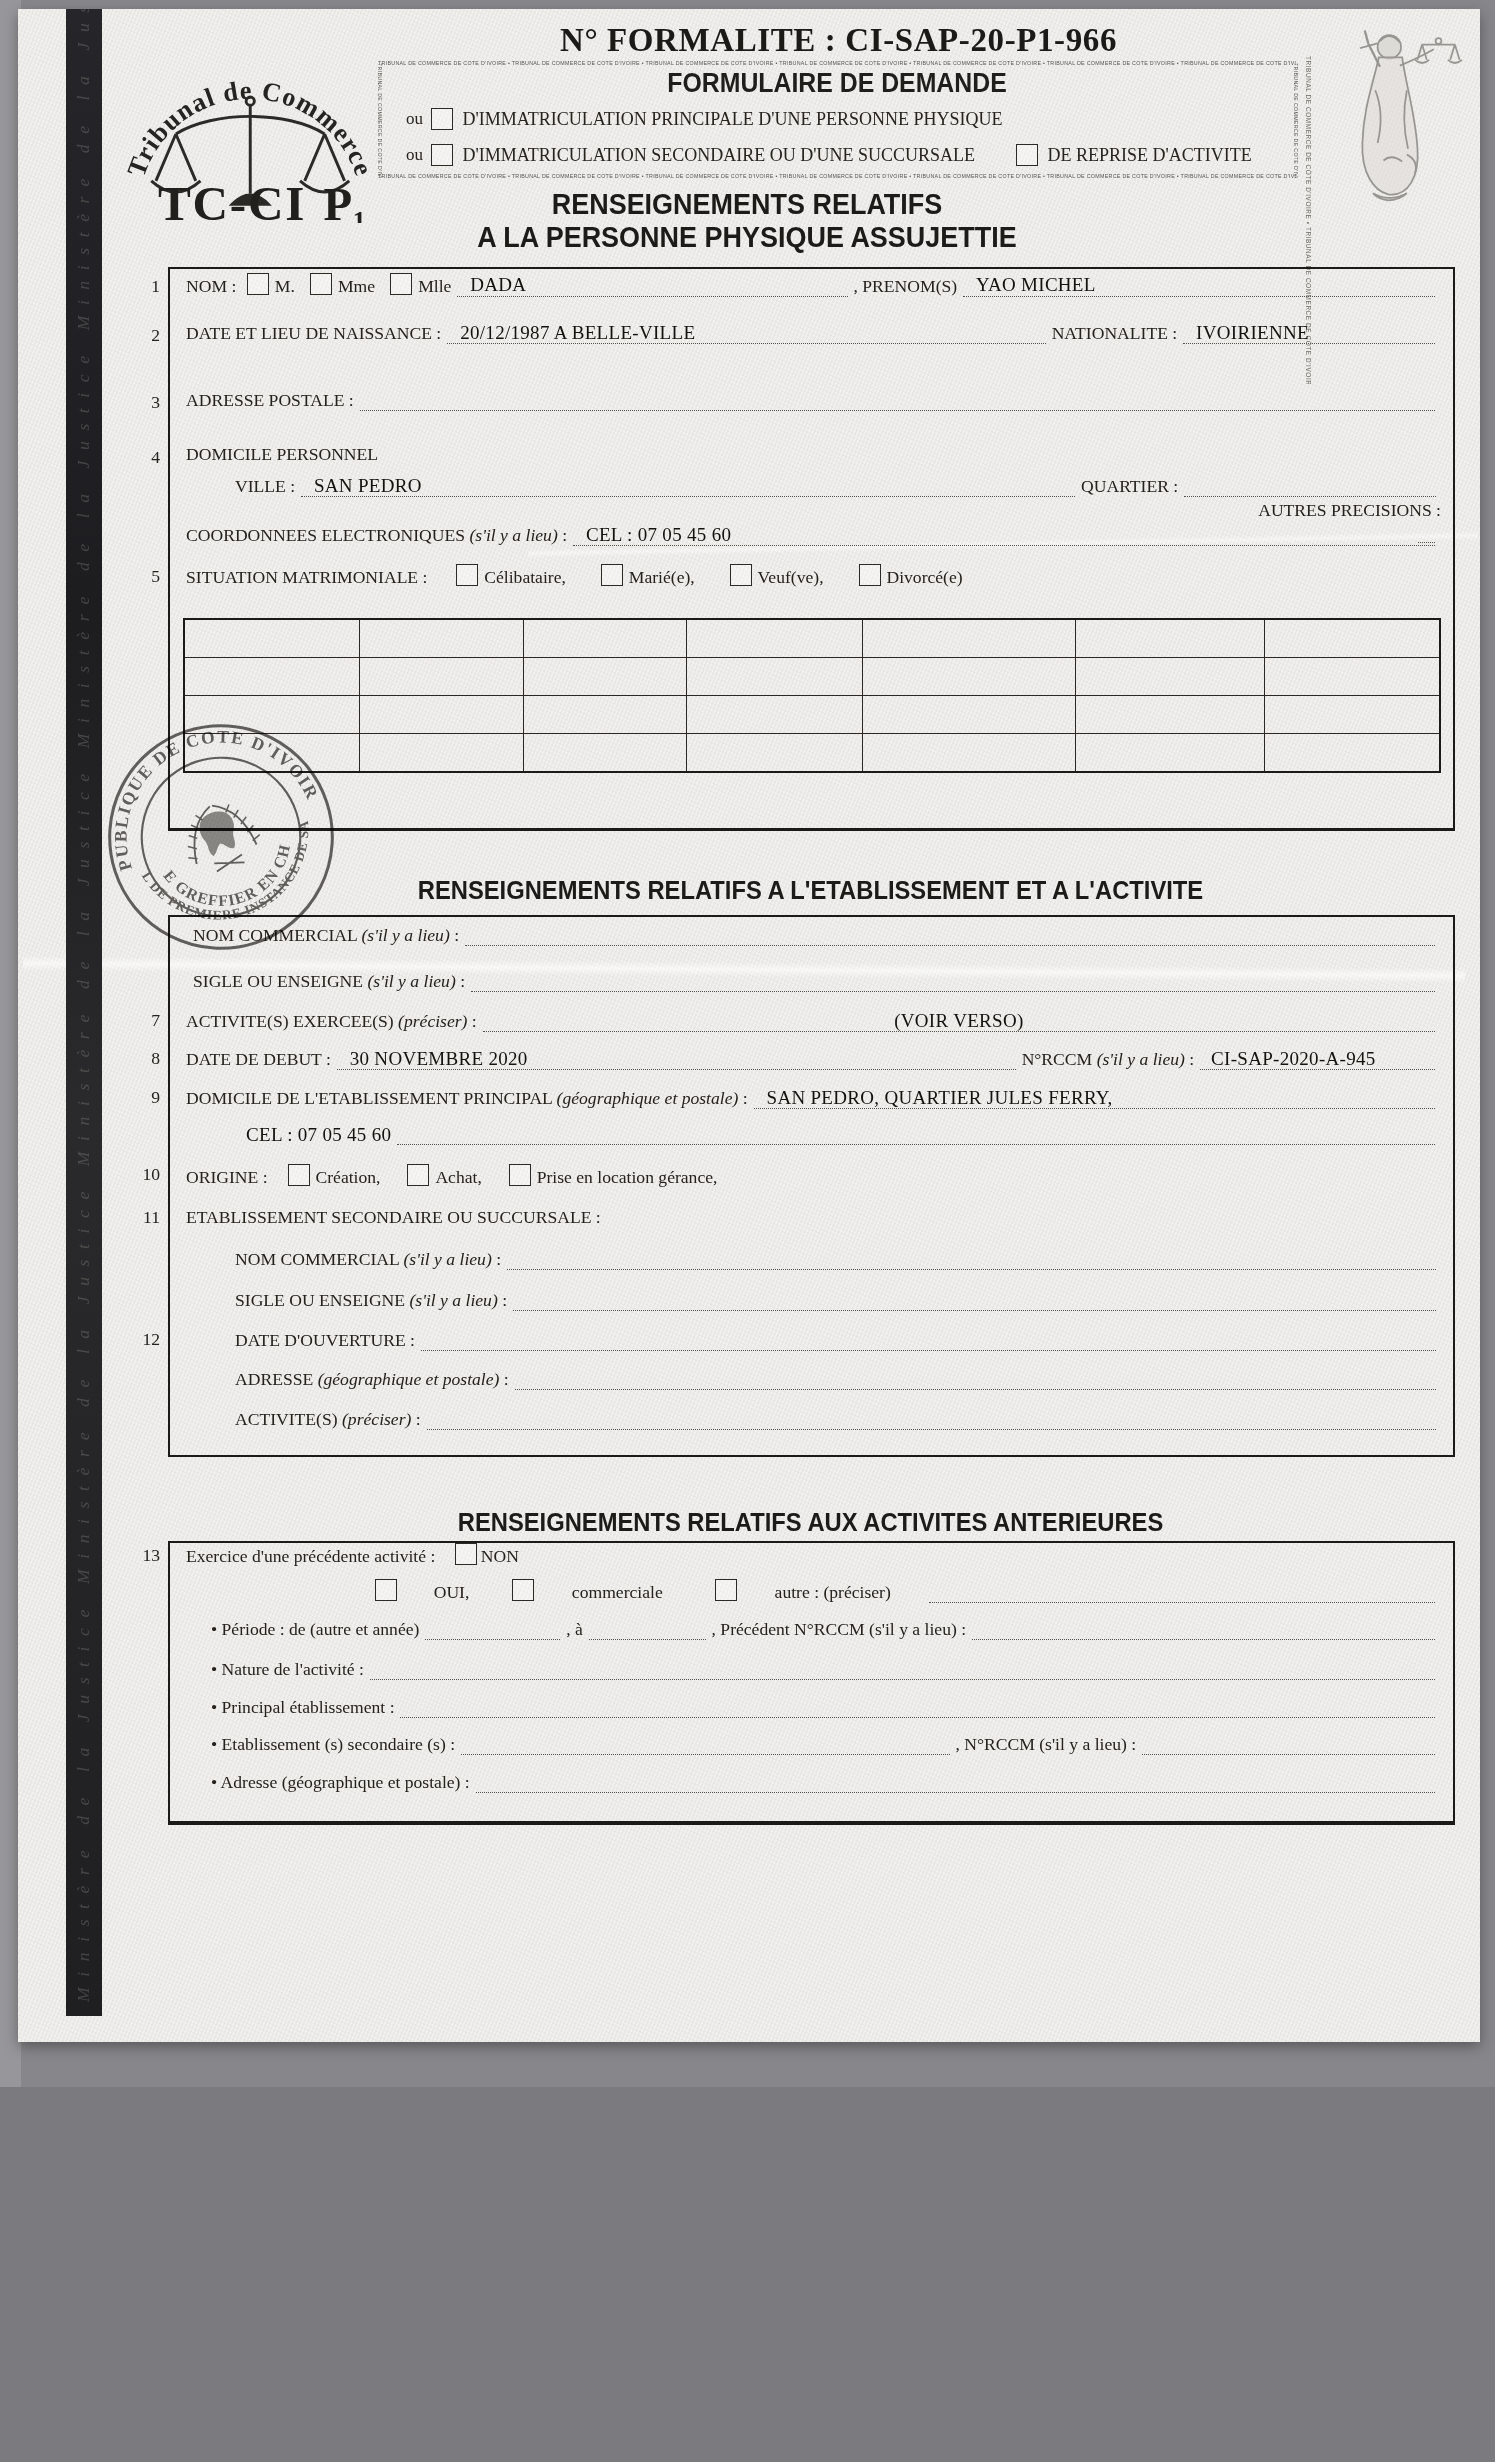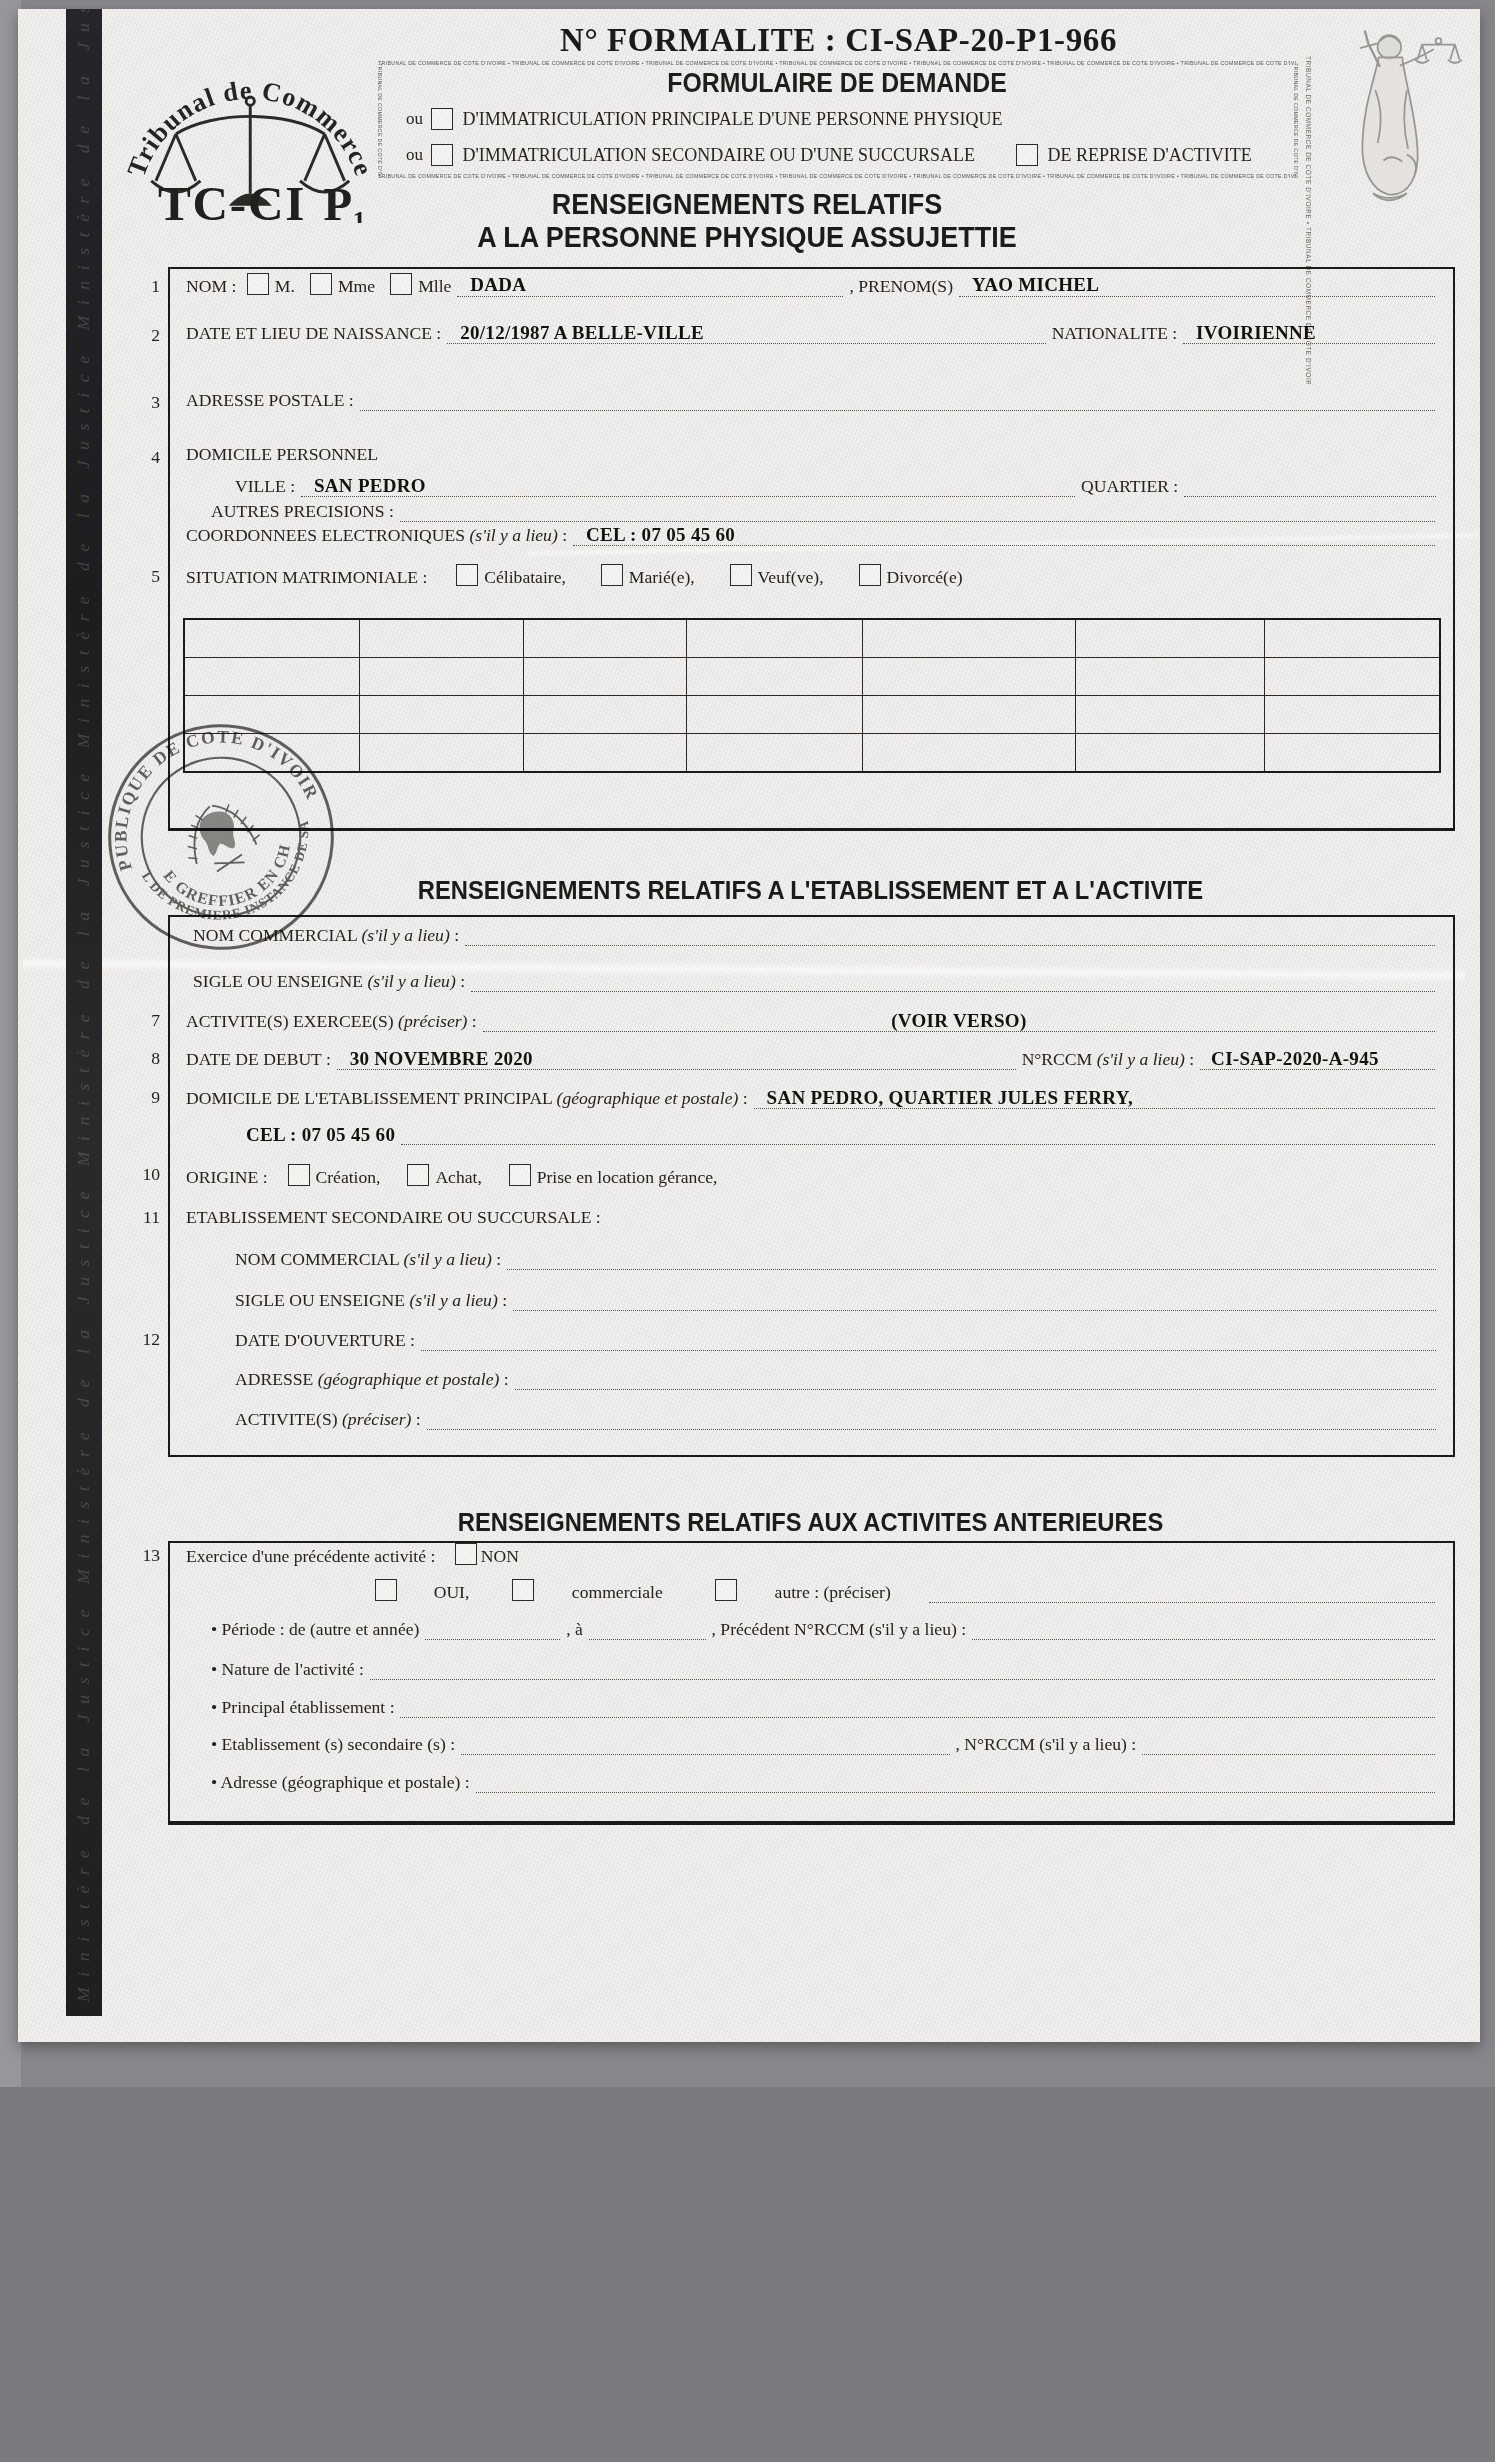--- a/index.html
+++ b/index.html
@@ -63,21 +63,21 @@
     font-family:"Liberation Sans",sans-serif;font-weight:bold;font-size:25px;color:#1d1b17;
     transform:scaleX(0.95);
   }
   .fbox{position:absolute;left:168px;width:1283px;border:2.3px solid #1c1a17;}
   .fnum{position:absolute;left:134px;width:26px;text-align:right;font-size:17.6px;color:#25231e;}
 
   .row{position:absolute;display:flex;align-items:flex-end;font-size:17.6px;color:#25221c;white-space:nowrap;}
   .row .it,i{font-style:italic;}
   .dots{flex:1 1 auto;border-bottom:1.2px dotted #53514a;margin:0 5.9px;min-width:17.6px;height:21px;display:flex;align-items:flex-end;overflow:visible;}
   .dots.dfix{flex:0 0 auto;}
-  .val{font-weight:bold;font-size:19px;color:#14120d;letter-spacing:0.3px;margin:0 0 -0.6px 13px;white-space:nowrap;}
+  .val{font-weight:normal;font-size:19px;color:#14120d;letter-spacing:0.3px;margin:0 0 -0.6px 13px;white-space:nowrap;}
   .row .cb{margin:0 5.9px 1.8px 15.2px;}
   .row .cb.first{margin-left:10.6px;}
 
   table.conjoint{
     position:absolute;left:183px;top:618px;width:1258px;
     border-collapse:collapse;table-layout:fixed;
     font-size:16px;color:#2a2721;
   }
   table.conjoint th,table.conjoint td{border:1.8px solid #2b2824;}
   table.conjoint{border:2.3px solid #1c1a17;}
@@ -224,21 +224,21 @@
 
 <div class="row" style="left:235px;top:475px;width:1207px;">
   <span>VILLE :</span>
   <span class="dots">
       <span class="val">SAN PEDRO</span>
     </span>
   <span>QUARTIER :</span>
   <span class="dots dfix" style="width:252px;"></span>
 </div>
 
-<div class="row" style="left:211px;top:500px;width:1230px;">
+<div class="row" style="left:211px;top:500px;width:1230px;flex-direction:column;">
   <span>AUTRES PRECISIONS :</span>
   <span class="dots"></span>
 </div>
 
 <div class="row" style="left:186px;top:524px;width:1255px;">
   <span><span>COORDONNEES ELECTRONIQUES</span> <i>(s'il y a lieu)</i><span> :</span></span>
   <span class="dots">
       <span class="val">CEL : 07 05 45 60</span>
     </span>
 </div>

